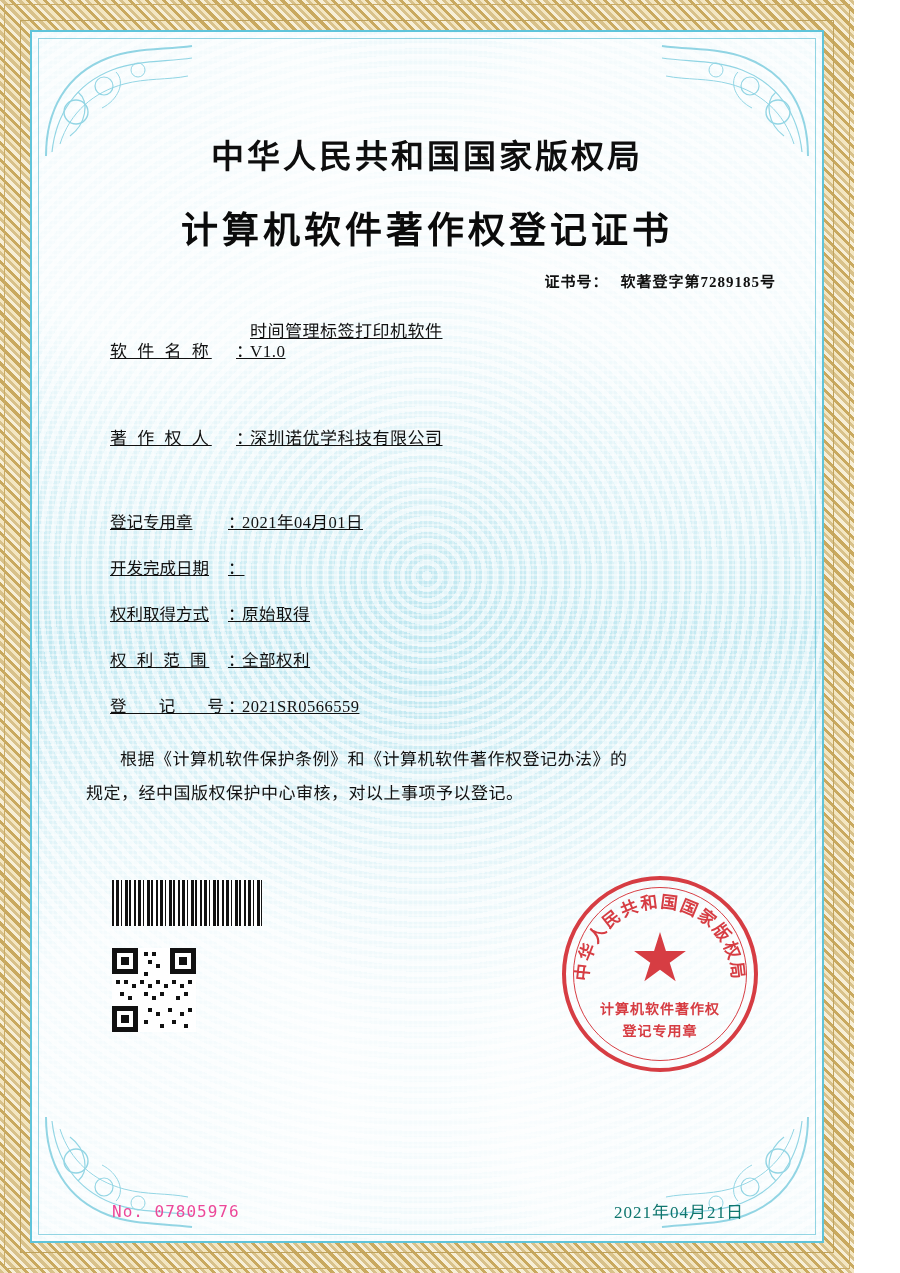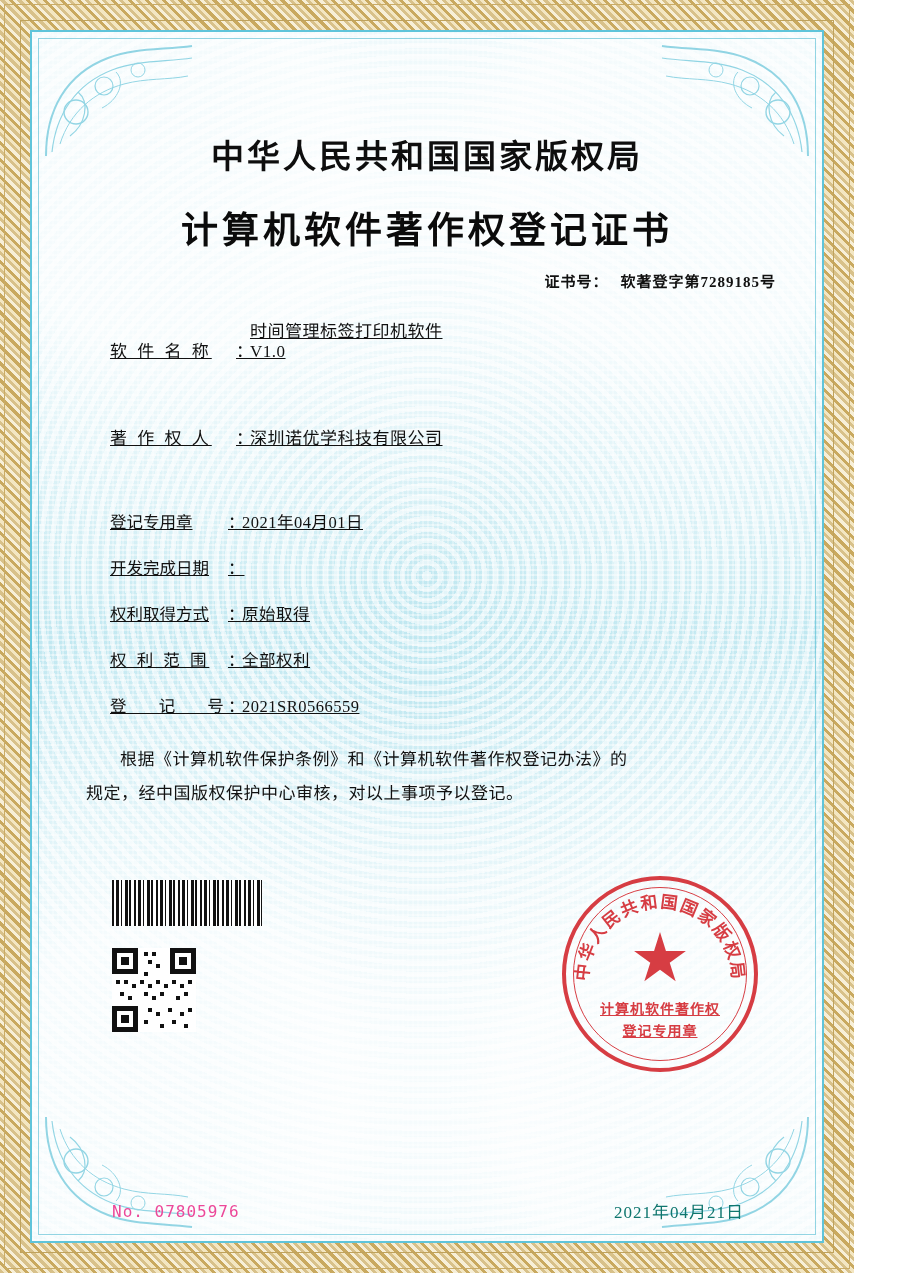--- a/index.html
+++ b/index.html
@@ -228,21 +228,20 @@
     clip-path: polygon(50% 0%, 61% 35%, 98% 35%, 68% 57%, 79% 91%, 50% 70%, 21% 91%, 32% 57%, 2% 35%, 39% 35%);
   }
   .seal-line1, .seal-line2 {
     position: absolute;
     width: 100%;
     text-align: center;
     font-size: 14px;
     font-weight: bold;
     letter-spacing: 1px;
     font-family: "DejaVu Sans", "Liberation Sans", sans-serif;
-    text-decoration: underline;
   }
   .seal-line1 { top: 118px; }
   .seal-line2 { top: 140px; }
   .seal-arc {
     position: absolute;
     inset: 0;
   }
   .seal-arc svg { width: 100%; height: 100%; overflow: visible; }
   .seal-arc text {
     fill: #d2232a;

